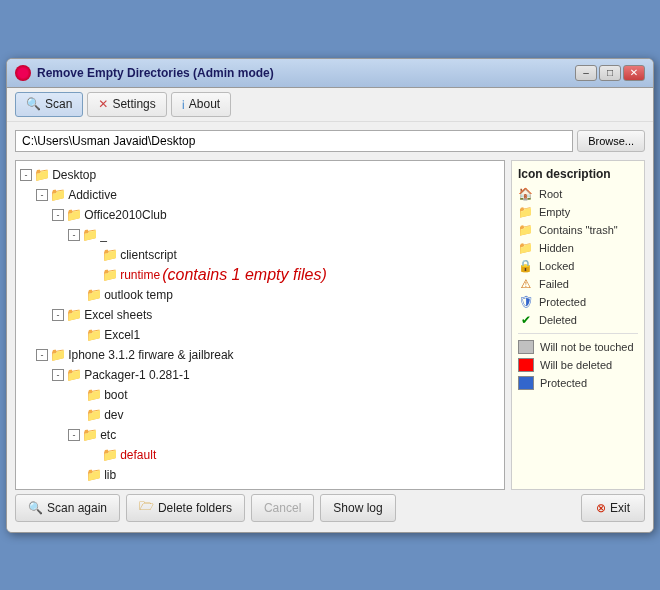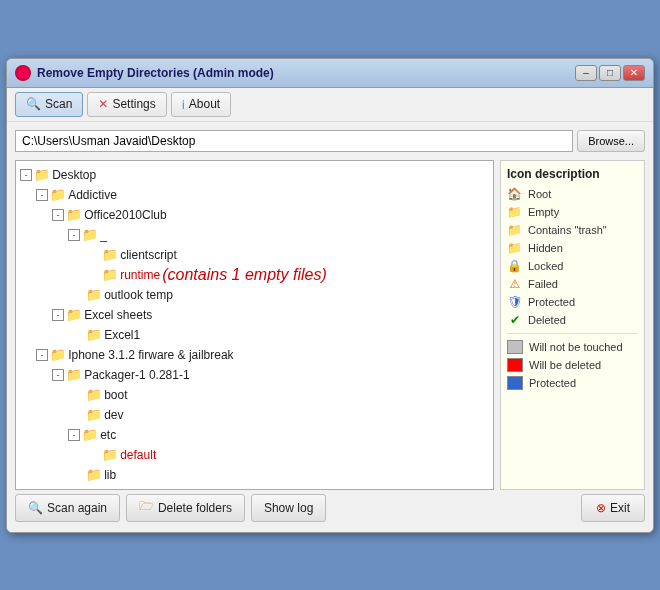--- a/index.html
+++ b/index.html
@@ -125,21 +125,21 @@
     .tree-panel {
       flex: 1;
       border: 1px solid #aaa;
       background: white;
       overflow-y: scroll;
       overflow-x: auto;
       padding: 4px;
       position: relative;
     }
     .legend-panel {
-      width: 145px;
+      width: 134px;
       border: 1px solid #ccc;
       background: #fffff0;
       padding: 6px;
       font-size: 11px;
     }
     .legend-title {
       font-weight: bold;
       font-size: 12px;
       margin-bottom: 6px;
       color: #222;
@@ -511,20 +511,23 @@
 
     <div class="bottom-bar">
       <button class="action-btn">
         <span style="color:#4488cc;">🔍</span>
         <span>Scan again</span>
       </button>
       <button class="action-btn">
         <span style="color:#cc8800;">🗁</span>
         <span>Delete folders</span>
       </button>
+      <button class="action-btn disabled">
+        <span>Cancel</span>
+      </button>
       <button class="action-btn">
         <span>Show log</span>
       </button>
       <div class="spacer"></div>
       <button class="exit-btn">
         <span style="color:#cc2200;">⊗</span>
         <span>Exit</span>
       </button>
     </div>
   </div>

